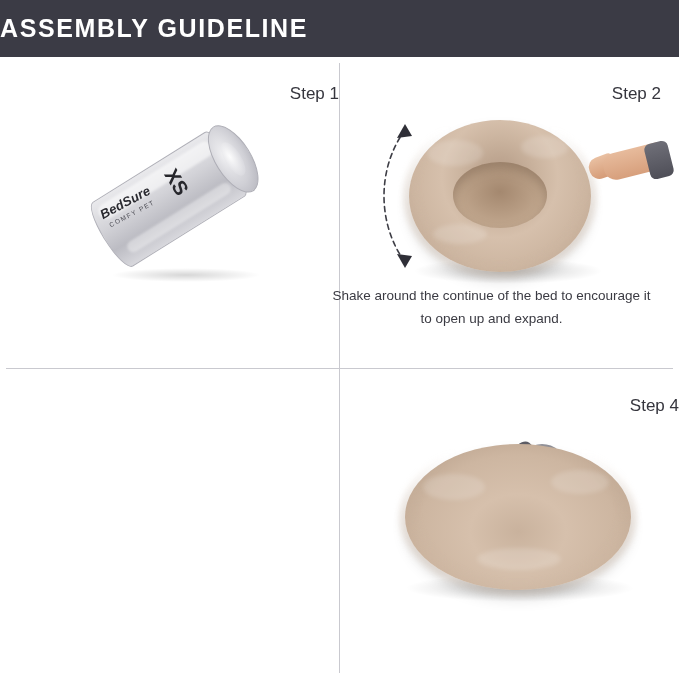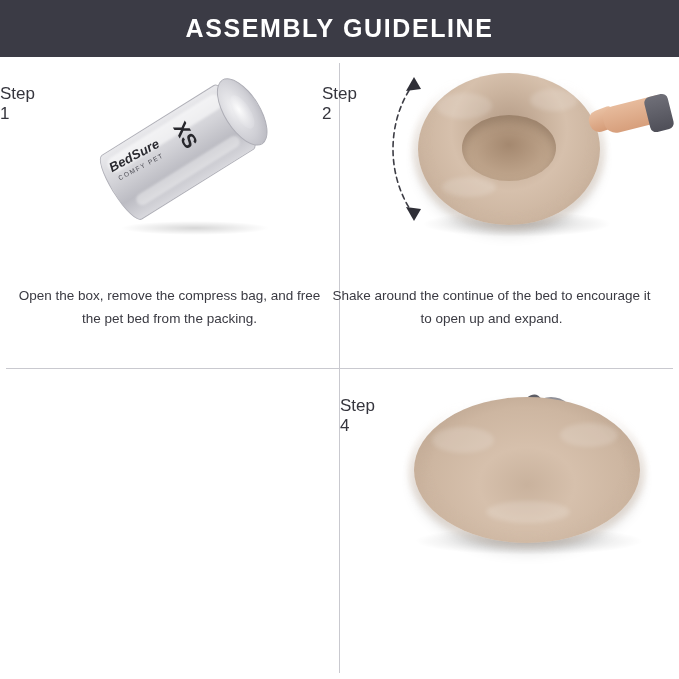--- a/index.html
+++ b/index.html
@@ -22,21 +22,20 @@
     background: #ffffff;
     box-sizing: border-box;
   }
 
   
   .header {
     height: 57px;
     background: #3b3b45;
     display: flex;
     align-items: center;
-    justify-content: center;
   }
   .header-title {
     color: #ffffff;
     font-size: 25px;
     font-weight: bold;
     letter-spacing: 1.6px;
   }
 
   
   .grid {
@@ -44,22 +43,23 @@
     width: 679px;
     height: 622px;
     box-sizing: border-box;
   }
   .cell {
     position: absolute;
     width: 339px;
     height: 311px;
     box-sizing: border-box;
     display: flex;
-    flex-direction: row;
-    align-items: flex-start;
+    flex-direction: column;
+    align-items: flex-end;
+    padding-left: 14px;
   }
   .cell.c1 { left: 0;     top: 0; }
   .cell.c2 { left: 322px; top: 0; }
   .cell.c3 { left: 0;     top: 312px; }
   .cell.c4 { left: 340px; top: 312px; }
 
   
   .v-div {
     position: absolute;
     left: 339px;
@@ -343,21 +343,20 @@
             <div class="roll-sheen2"></div>
           </div>
           <div class="roll-cap">
             <div class="roll-cap-inner"></div>
           </div>
           <div class="brand">BedSure</div>
           <div class="brand-sub">COMFY PET</div>
           <div class="size-label">XS</div>
         </div>
       </div>
-      <div class="caption">Open the box, remove the compress bag, and free the pet bed from the packing.</div>
     </div>
 
     <div class="cell c2">
       <div class="step-title">Step 2</div>
       <div class="art">
 
         <svg class="arrow-arc" viewBox="0 0 66 160">
           <path d="M38 14 C10 52, 10 108, 38 146" fill="none" stroke="#3d3d45" stroke-width="1.6" stroke-dasharray="5 4" stroke-linecap="round"></path>
           <polygon points="38,8 30,22 45,20" fill="#2f2f37"></polygon>
           <polygon points="38,152 30,138 45,140" fill="#2f2f37"></polygon>

